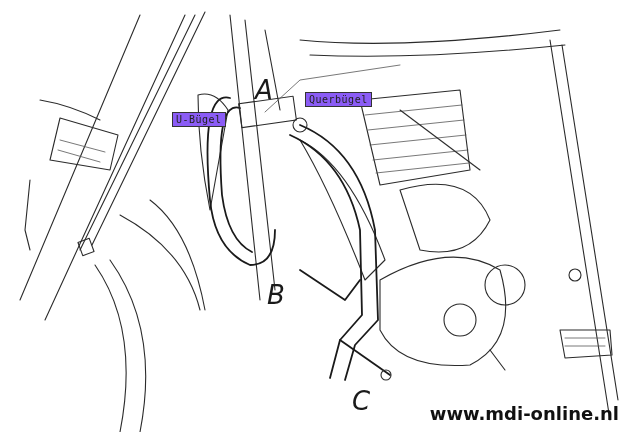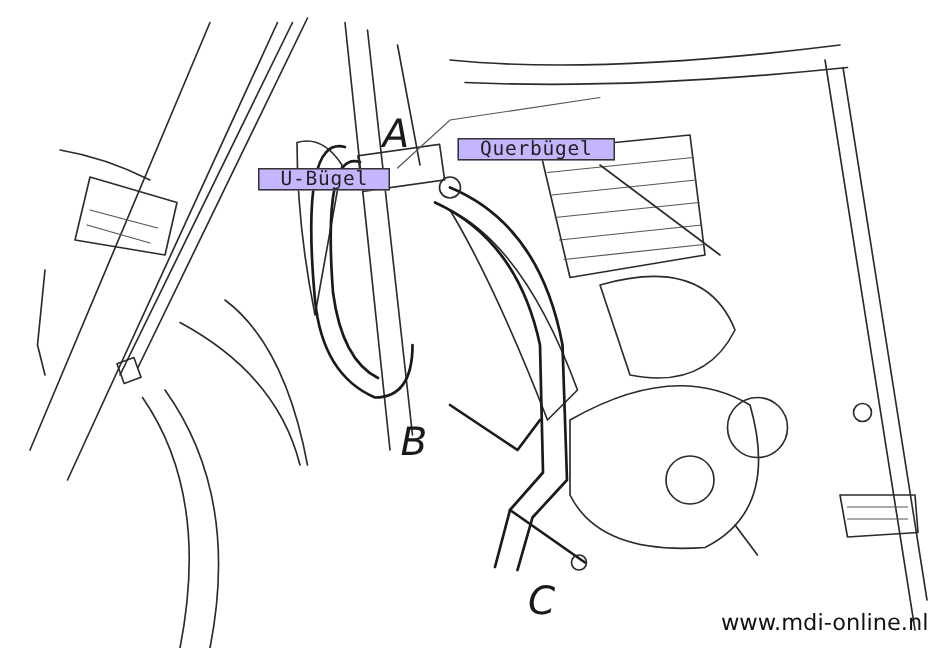--- a/index.html
+++ b/index.html
@@ -2,22 +2,22 @@
 <html><head>
 <meta charset="utf-8">
 <style>
   html, body { margin:0; padding:0; background:#ffffff; }
   #stage { position:relative; width:625px; height:432px; overflow:hidden; background:#ffffff; }
   svg.art { position:absolute; left:0; top:0; }
   .ln { fill:none; stroke:#2b2b2b; stroke-width:1.1; stroke-linecap:round; stroke-linejoin:round; }
   .lt { fill:none; stroke:#555; stroke-width:0.8; stroke-linecap:round; }
   .lb { fill:none; stroke:#1a1a1a; stroke-width:1.8; stroke-linecap:round; stroke-linejoin:round; }
   .letter { position:absolute; font-family:"DejaVu Sans", sans-serif; font-style:italic; font-size:26px; color:#1a1a1a; line-height:1; }
-  .tag { position:absolute; font-family:"DejaVu Sans Mono", monospace; font-size:13px; color:#222; border:1px solid #333; background:#c4b5fd; padding:0 14px; line-height:13px; letter-spacing:0.5px; }
-  .watermark { position:absolute; right:6px; bottom:8px; font-family:"DejaVu Sans", sans-serif; font-weight:normal; font-size:15px; color:#111; }
+  .tag { position:absolute; font-family:"DejaVu Sans Mono", monospace; font-size:10px; color:#222; border:1px solid #333; background:#8b5cf6; padding:0 3px; line-height:13px; letter-spacing:0.5px; }
+  .watermark { position:absolute; right:6px; bottom:8px; font-family:"DejaVu Sans", sans-serif; font-weight:bold; font-size:18px; color:#111; }
 </style>
 </head>
 <body>
 
 <div id="stage">
   <svg class="art" width="625" height="432" viewBox="0 0 625 432">
 
     <g>
       <path class="ln" d="M20 300 L140 15"></path>
       <path class="ln" d="M45 320 L185 15"></path>

